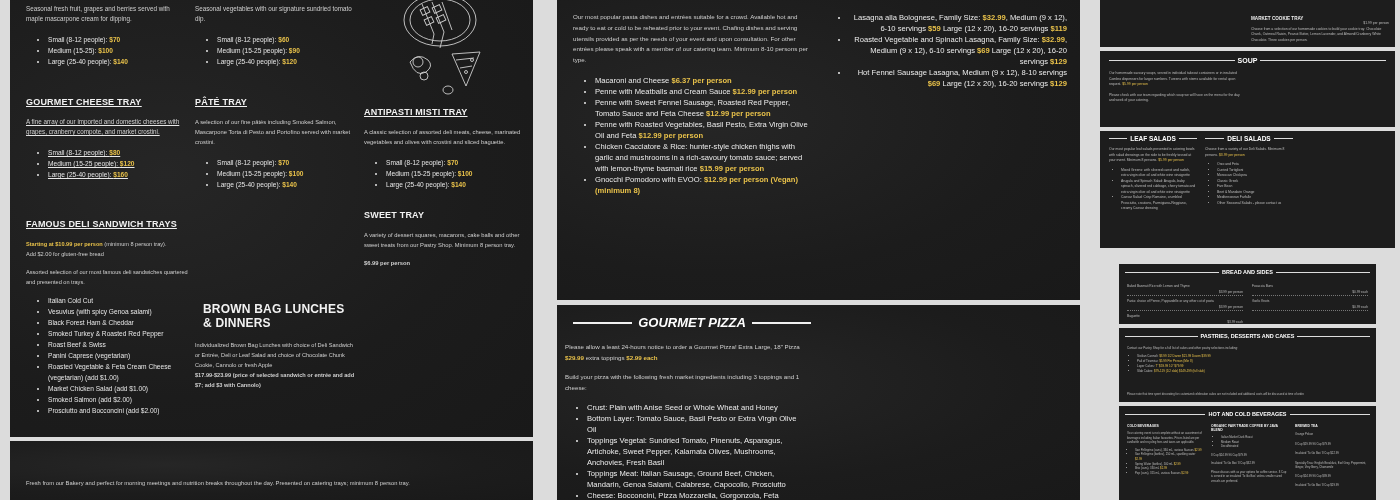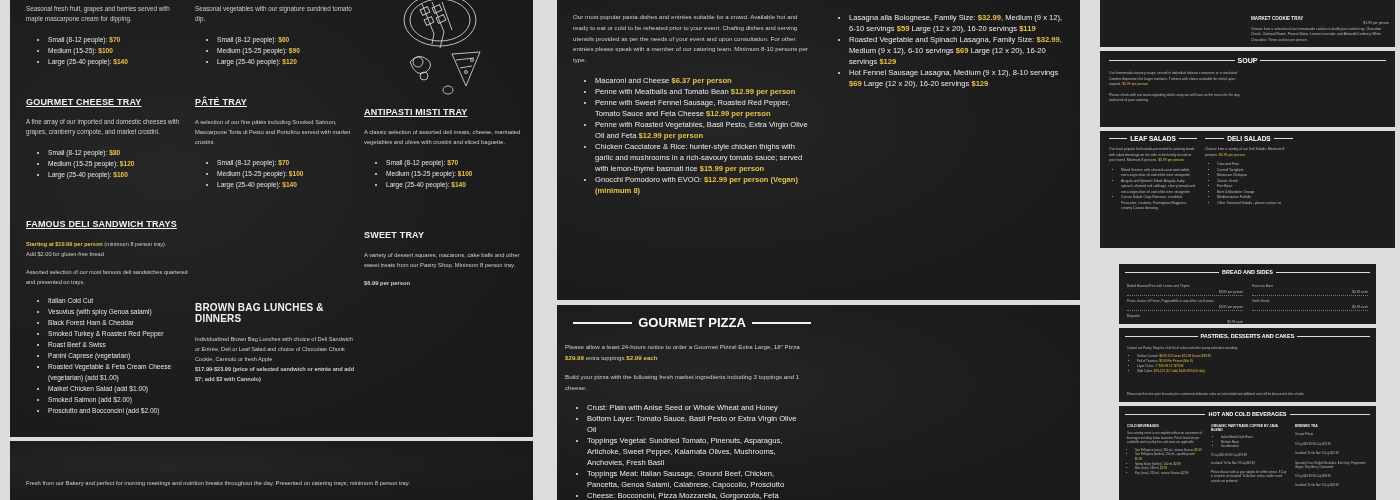--- a/index.html
+++ b/index.html
@@ -10,21 +10,21 @@
     background-image: radial-gradient(ellipse at 30% 40%, #262626 0%, #1c1c1c 60%, #191919 100%);
     overflow: hidden;
   }
   .gold { color: #e8c14a; font-weight: bold; }
   .gold-n { color: #e8c14a; }
   .sec-h { font-size: 9px; font-weight: bold; text-decoration: underline; letter-spacing: .2px; margin-bottom: 10px; color: #f2f2f2; }
   .sec-h.nou { text-decoration: none; }
   .p { font-size: 6.3px; line-height: 10px; color: #cfcfcf; }
   ul.sz { list-style: disc; padding-left: 22px; margin-top: 10px; font-size: 6.6px; line-height: 11px; color: #e6e6e6; }
   ul.big { list-style: disc; padding-left: 22px; font-size: 7.6px; line-height: 11px; color: #ececec; }
-  .banner { display: flex; align-items: center; gap: 6px; color: #fff; font-weight: bold; }
+  .banner { display: flex; align-items: center; gap: 6px; color: #fff; font-weight: bold; font-style: italic; }
   .banner .line { flex: 1; height: 2px; background: #f0f0f0; }
   
   #p1 { left: 10px; top: 0; width: 523px; height: 437px; }
   #p1b { left: 10px; top: 441px; width: 523px; height: 59px; }
   .col { position: absolute; }
   
   #p2 { left: 557px; top: 0; width: 523px; height: 300px; }
   #p2b { left: 557px; top: 305px; width: 523px; height: 195px; }
   
   .mini { position: absolute; background: #1d1d1d; overflow: hidden; }
@@ -72,21 +72,21 @@
       <circle cx="30" cy="62" r="5"></circle>
       <circle cx="36" cy="76" r="4"></circle>
       <path d="M64 54 L92 52 L78 86 Z"></path>
       <path d="M68 60 L86 58 M72 68 L84 66"></path>
       <circle cx="84" cy="60" r="1.5"></circle>
         <circle cx="78" cy="72" r="1.5"></circle>
       <ellipse cx="60" cy="90" rx="5" ry="4"></ellipse>
     </g>
   </svg>
 
-  <div class="col" style="left:16px; top:97px; width:160px;">
+  <div class="col" style="left:16px; top:97px; width:160px;text-decoration:underline;">
     <div class="sec-h">GOURMET CHEESE TRAY</div>
     <div class="p">A fine array of our imported and domestic cheeses with grapes, cranberry compote, and market crostini.</div>
     <ul class="sz">
       <li><span>Small (8-12 people): </span><span class="gold">$80</span></li>
       <li><span>Medium (15-25 people): </span><span class="gold">$120</span></li>
       <li><span>Large (25-40 people): </span><span class="gold">$160</span></li>
     </ul>
   </div>
 
   <div class="col" style="left:354px; top:107px; width:160px;">
@@ -102,21 +102,21 @@
   <div class="col" style="left:185px; top:97px; width:160px;">
     <div class="sec-h">PÂTÉ TRAY</div>
     <div class="p" style="font-size:5.8px;">A selection of our fine pâtés including Smoked Salmon, Mascarpone Torta di Pesto and Portofino served with market crostini.</div>
     <ul class="sz">
       <li><span>Small (8-12 people): </span><span class="gold">$70</span></li>
       <li><span>Medium (15-25 people): </span><span class="gold">$100</span></li>
       <li><span>Large (25-40 people): </span><span class="gold">$140</span></li>
     </ul>
   </div>
 
-  <div class="col" style="left:354px; top:230px; width:160px;">
+  <div class="col" style="left:354px; top:210px; width:160px;">
     <div class="sec-h nou">SWEET TRAY</div>
     <div class="p" style="font-size:5.8px;">A variety of dessert squares, macarons, cake balls and other sweet treats from our Pastry Shop.  Minimum 8 person tray.</div>
     <div class="p gold" style="margin-top:8px; font-size:5.8px;">$6.99 per person</div>
   </div>
 
   <div class="col" style="left:16px; top:219px; width:165px;">
     <div class="sec-h">FAMOUS DELI SANDWICH TRAYS</div>
     <div class="p" style="font-size:5.6px;"><span class="gold">Starting at $10.99 per person</span><span> (minimum 8 person tray).</span></div>
     <div class="p" style="font-size:5.6px;">Add $2.00 for gluten-free bread</div>
     <div class="p" style="font-size:5.6px; margin-top:8px;">Assorted selection of our most famous deli sandwiches quartered and presented on trays.</div>
@@ -128,46 +128,46 @@
       <li>Roast Beef &amp; Swiss</li>
       <li>Panini Caprese (vegetarian)</li>
       <li>Roasted Vegetable &amp; Feta Cream Cheese (vegetarian) (add $1.00)</li>
       <li>Market Chicken Salad (add $1.00)</li>
       <li>Smoked Salmon (add $2.00)</li>
       <li>Prosciutto and Bocconcini (add $2.00)</li>
     </ul>
   </div>
 
   <div class="col" style="left:185px; top:302px; width:160px;">
-    <div class="sec-h nou" style="font-size:10px;">BROWN BAG LUNCHES &amp; DINNERS</div>
+    <div class="sec-h nou" style="font-size:12px;margin-left:8px;">BROWN BAG LUNCHES &amp; DINNERS</div>
     <div class="p" style="font-size:5.6px;">Individualized Brown Bag Lunches with choice of Deli Sandwich or Entrée, Deli or Leaf Salad and choice of Chocolate Chunk Cookie, Cannolo or fresh Apple</div>
     <div class="p gold" style="font-size:5.6px;">$17.99-$23.99 (price of selected sandwich or entrée and add $7; add $3 with Cannolo)</div>
   </div>
 </div>
 
 <div class="board" id="p1b">
   <div class="p" style="position:absolute; left:16px; top:37px; font-size:5.8px;">Fresh from our Bakery and perfect for morning meetings and nutrition breaks throughout the day.  Presented on catering trays; minimum 8 person tray.</div>
 </div>
 
 <div class="board" id="p2">
   <div style="position:absolute; left:16px; top:-6px; width:250px; height:8px; display:flex; gap:4px; justify-content:center;">
     
   </div>
   <div class="col" style="left:16px; top:12px; width:240px;">
     <div class="p" style="font-size:6.2px; line-height:10.8px;">Our most popular pasta dishes and entrées suitable for a crowd.  Available hot and ready to eat or cold to be reheated prior to  your event.  Chafing dishes and serving utensils provided as per the needs of your event and upon consultation.  For other entrées please speak with a member of our catering team.  Minimum 8-10 persons per type.</div>
     <ul class="big" style="margin-top:9px;">
       <li><span>Macaroni and Cheese  </span><span class="gold">$6.37 per person</span></li>
-      <li><span>Penne with Meatballs and Tomato Bean   </span><span class="gold">$12.99 per person</span></li>
+      <li><span>Penne with Meatballs and Cream Sauce   </span><span class="gold">$12.99 per person</span></li>
       <li><span>Penne with Sweet Fennel Sausage, Roasted Red Pepper, Tomato Sauce and Feta Cheese  </span><span class="gold">$12.99 per person</span></li>
       <li><span>Penne with Roasted Vegetables, Basil Pesto, Extra Virgin Olive Oil and Feta  </span><span class="gold">$12.99 per person</span></li>
       <li><span>Chicken Cacciatore &amp; Rice:  hunter-style chicken thighs with garlic and mushrooms in a rich-savoury tomato sauce; served with lemon-thyme basmati rice </span><span class="gold">$15.99 per person</span></li>
       <li><span>Gnocchi Pomodoro with EVOO: </span><span class="gold">$12.99 per person (Vegan) (minimum 8)</span></li>
     </ul>
   </div>
-  <div class="col" style="left:276px; top:12px; width:234px;">
+  <div class="col" style="left:276px; top:12px; width:234px;text-align:right;">
     <ul class="big" style="padding-left:16px;">
       <li><span>Lasagna alla Bolognese, Family Size:  </span><span class="gold">$32.99</span><span>, Medium (9 x 12), 6-10 servings  </span><span class="gold">$59</span><span>  Large (12 x 20), 16-20 servings </span><span class="gold">$119</span></li>
       <li><span>Roasted Vegetable and Spinach Lasagna, Family Size:   </span><span class="gold">$32.99</span><span>, Medium (9 x 12),  6-10 servings  </span><span class="gold">$69</span><span>  Large (12 x 20), 16-20 servings </span><span class="gold">$129</span></li>
       <li><span>Hot Fennel Sausage Lasagna, Medium (9 x 12),  8-10 servings </span><span class="gold">$69</span><span>  Large (12 x 20), 16-20 servings </span><span class="gold">$129</span></li>
     </ul>
   </div>
 </div>
 
 <div class="board" id="p2b">
   <div class="banner" style="position:absolute; left:16px; width:238px; top:10px; font-size:13px;">
@@ -175,21 +175,21 @@
     <span>GOURMET PIZZA</span>
     <div class="line"></div>
   </div>
   <div class="col" style="left:8px; top:36px; width:240px;">
     <div class="p" style="font-size:6.2px; line-height:11px;"><span>Please allow a least 24-hours notice to order a Gourmet Pizza!  Extra Large, 18" Pizza </span><span class="gold">$29.99</span><span>  extra toppings </span><span class="gold">$2.99 each</span></div>
     <div class="p" style="font-size:6.2px; line-height:11px; margin-top:8px;">Build your pizza with the following fresh market ingredients including 3 toppings and 1 cheese:</div>
     <ul class="big" style="margin-top:9px;">
       <li>Crust:  Plain with Anise Seed or Whole Wheat and Honey</li>
       <li>Bottom Layer:  Tomato Sauce, Basil Pesto or Extra Virgin Olive Oil</li>
       <li>Toppings Vegetal:  Sundried Tomato, Pinenuts, Asparagus, Artichoke, Sweet Pepper, Kalamata Olives, Mushrooms, Anchovies, Fresh Basil</li>
-      <li>Toppings Meat:  Italian Sausage, Ground Beef, Chicken, Pancetta, Genoa Salami, Calabrese, Capocollo, Prosciutto</li>
+      <li>Toppings Meat:  Italian Sausage, Ground Beef, Chicken, Mandarin, Genoa Salami, Calabrese, Capocollo, Prosciutto</li>
       <li>Cheese:  Bocconcini, Pizza Mozzarella, Gorgonzola, Feta</li>
     </ul>
   </div>
 </div>
 
 <div class="mini" style="left:1100px; top:0; width:295px; height:47px;">
   <div style="position:absolute; left:151px; top:16px; width:138px;">
     <div class="tiny-h">MARKET COOKIE TRAY</div>
     <div class="tiny gold-n" style="text-align:right;">$1.99 per person</div>
     <div class="tiny">Choose from a selection of our homemade cookies to build your cookie tray: Chocolate Chunk, Oatmeal Raisin, Peanut Butter, Lemon Lavender, and Almond/Cranberry White Chocolate.  Three cookies per person.</div>

